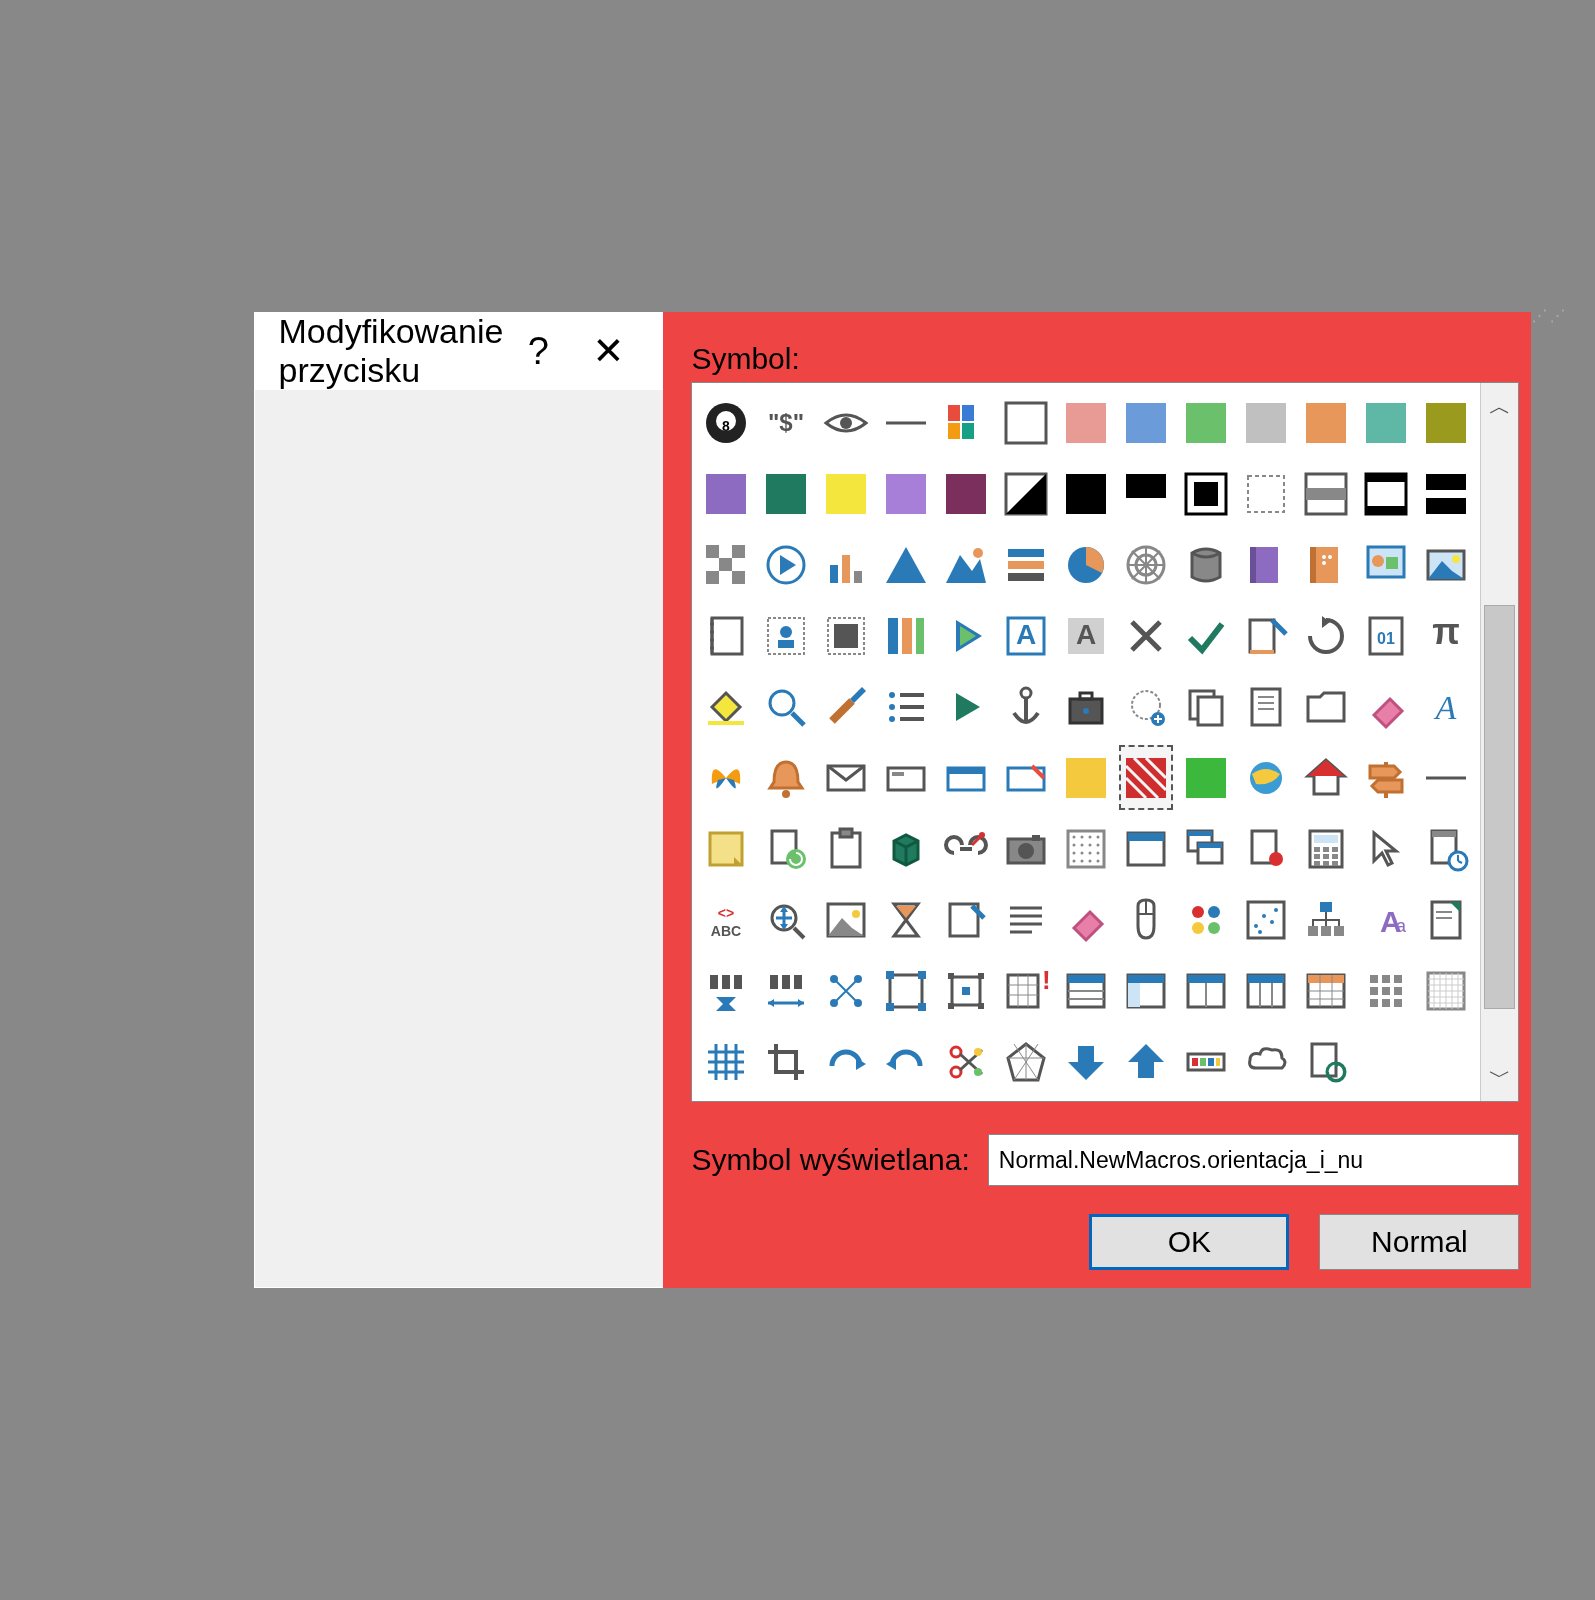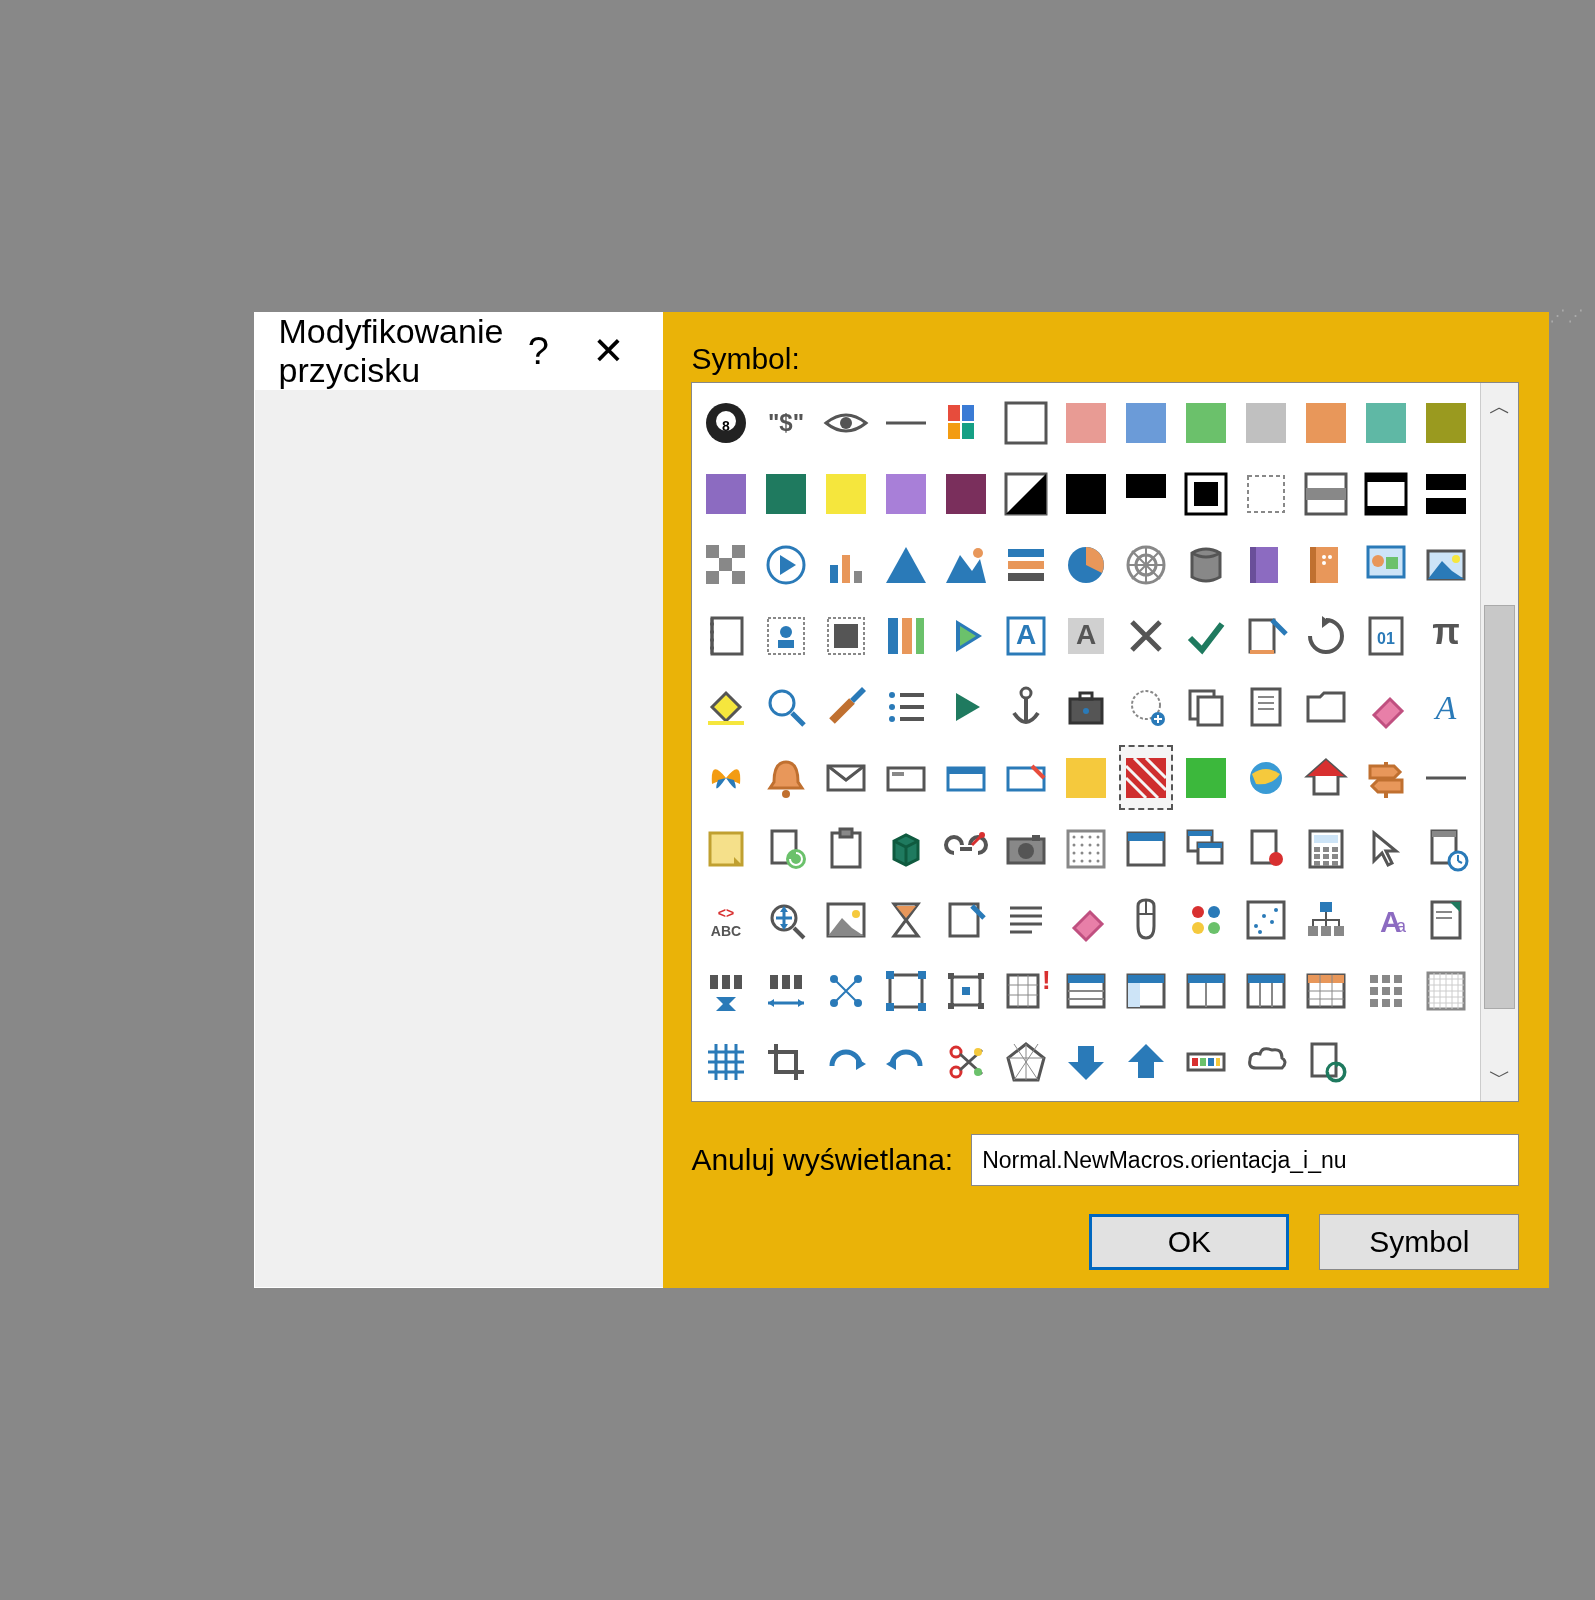--- a/index.html
+++ b/index.html
@@ -39,22 +39,22 @@
     height: 58px;
     display: inline-flex;
     align-items: center;
     justify-content: center;
     font-size: 38px;
     cursor: pointer;
     user-select: none;
   }
   .close-x { font-weight: 400; font-size: 42px; }
   .body {
-    padding: 30px 30px 18px 28px;
-    background: #eab308;
+    padding: 30px 12px 18px 28px;
+    background: #ef4444;
   }
   .lbl {
     font-size: 30px;
     color: #000;
     margin-bottom: 6px;
   }
   .symwrap {
     display: flex;
     border: 1px solid #888;
     background: #fff;
@@ -1028,24 +1028,24 @@
         </div>
       <div class="scrollbar">
         <div class="arrow">︿</div>
         <div class="track">
           <div class="thumb"></div>
         </div>
         <div class="arrow">﹀</div>
       </div>
     </div>
     <div class="namerow">
-      <div class="lbl2">Anuluj wyświetlana:</div>
+      <div class="lbl2">Symbol wyświetlana:</div>
       <input type="text" value="Normal.NewMacros.orientacja_i_nu" style="">
     </div>
     <div class="buttons">
       <button class="btn default">OK</button>
-      <button class="btn">Symbol</button>
+      <button class="btn">Normal</button>
     </div>
   </div>
   <div class="resize">
       <span>⋰⋰</span>
     </div>
 </div>
 
 </body></html>

